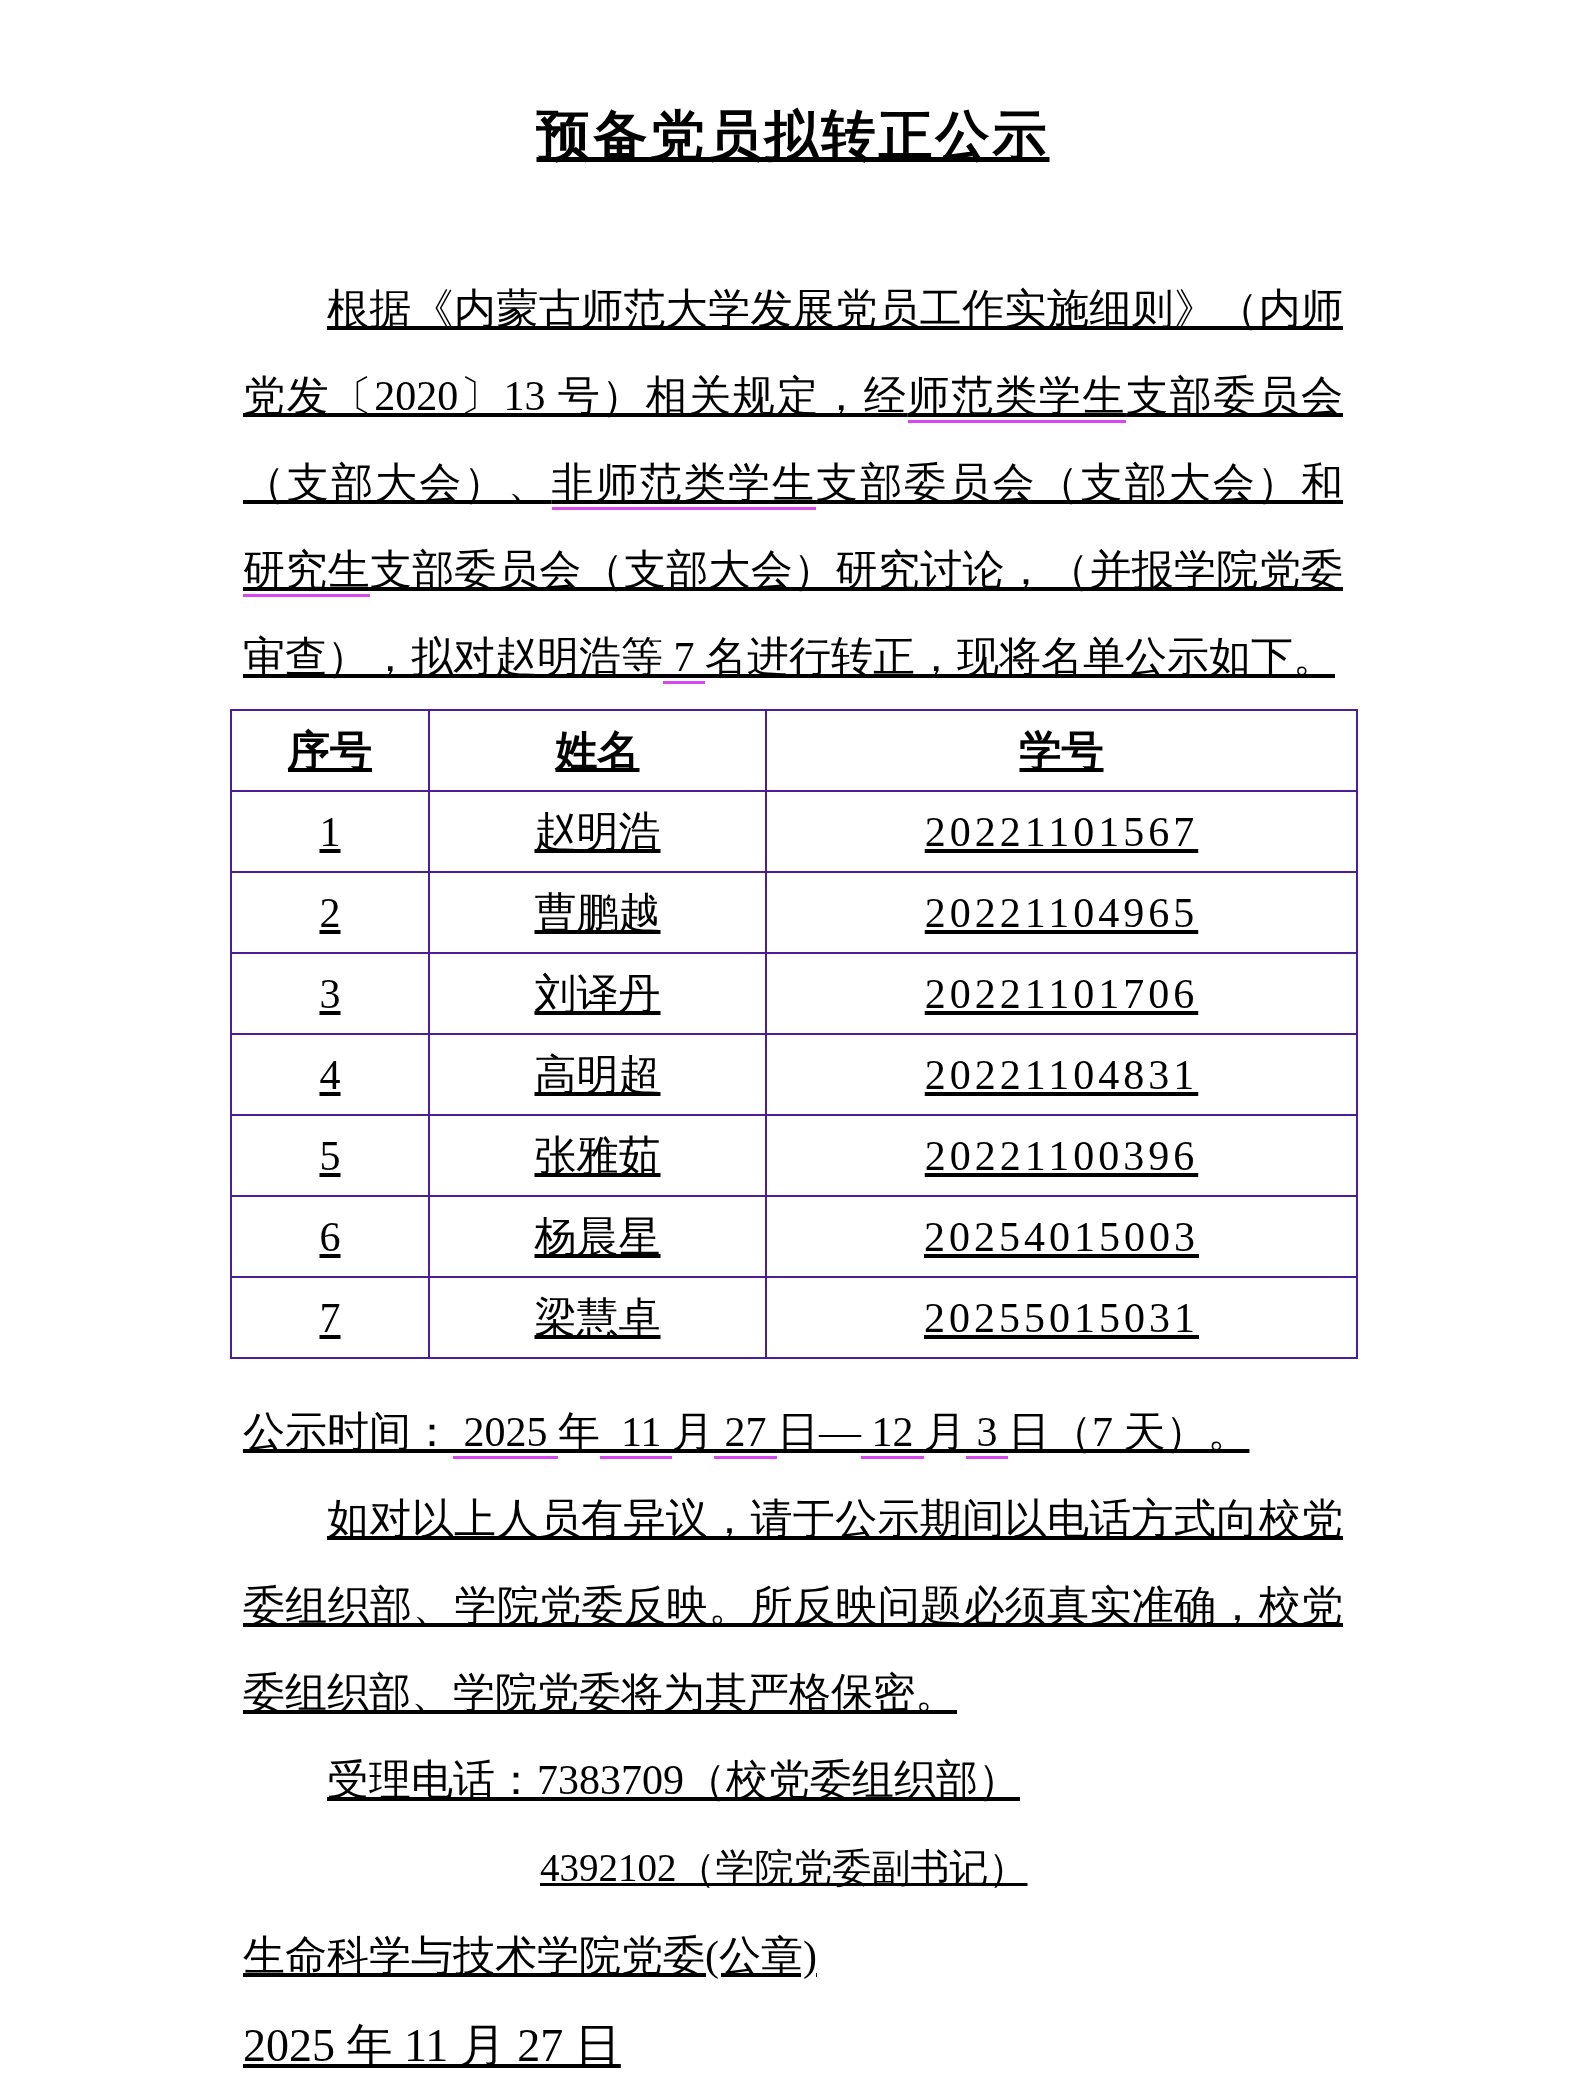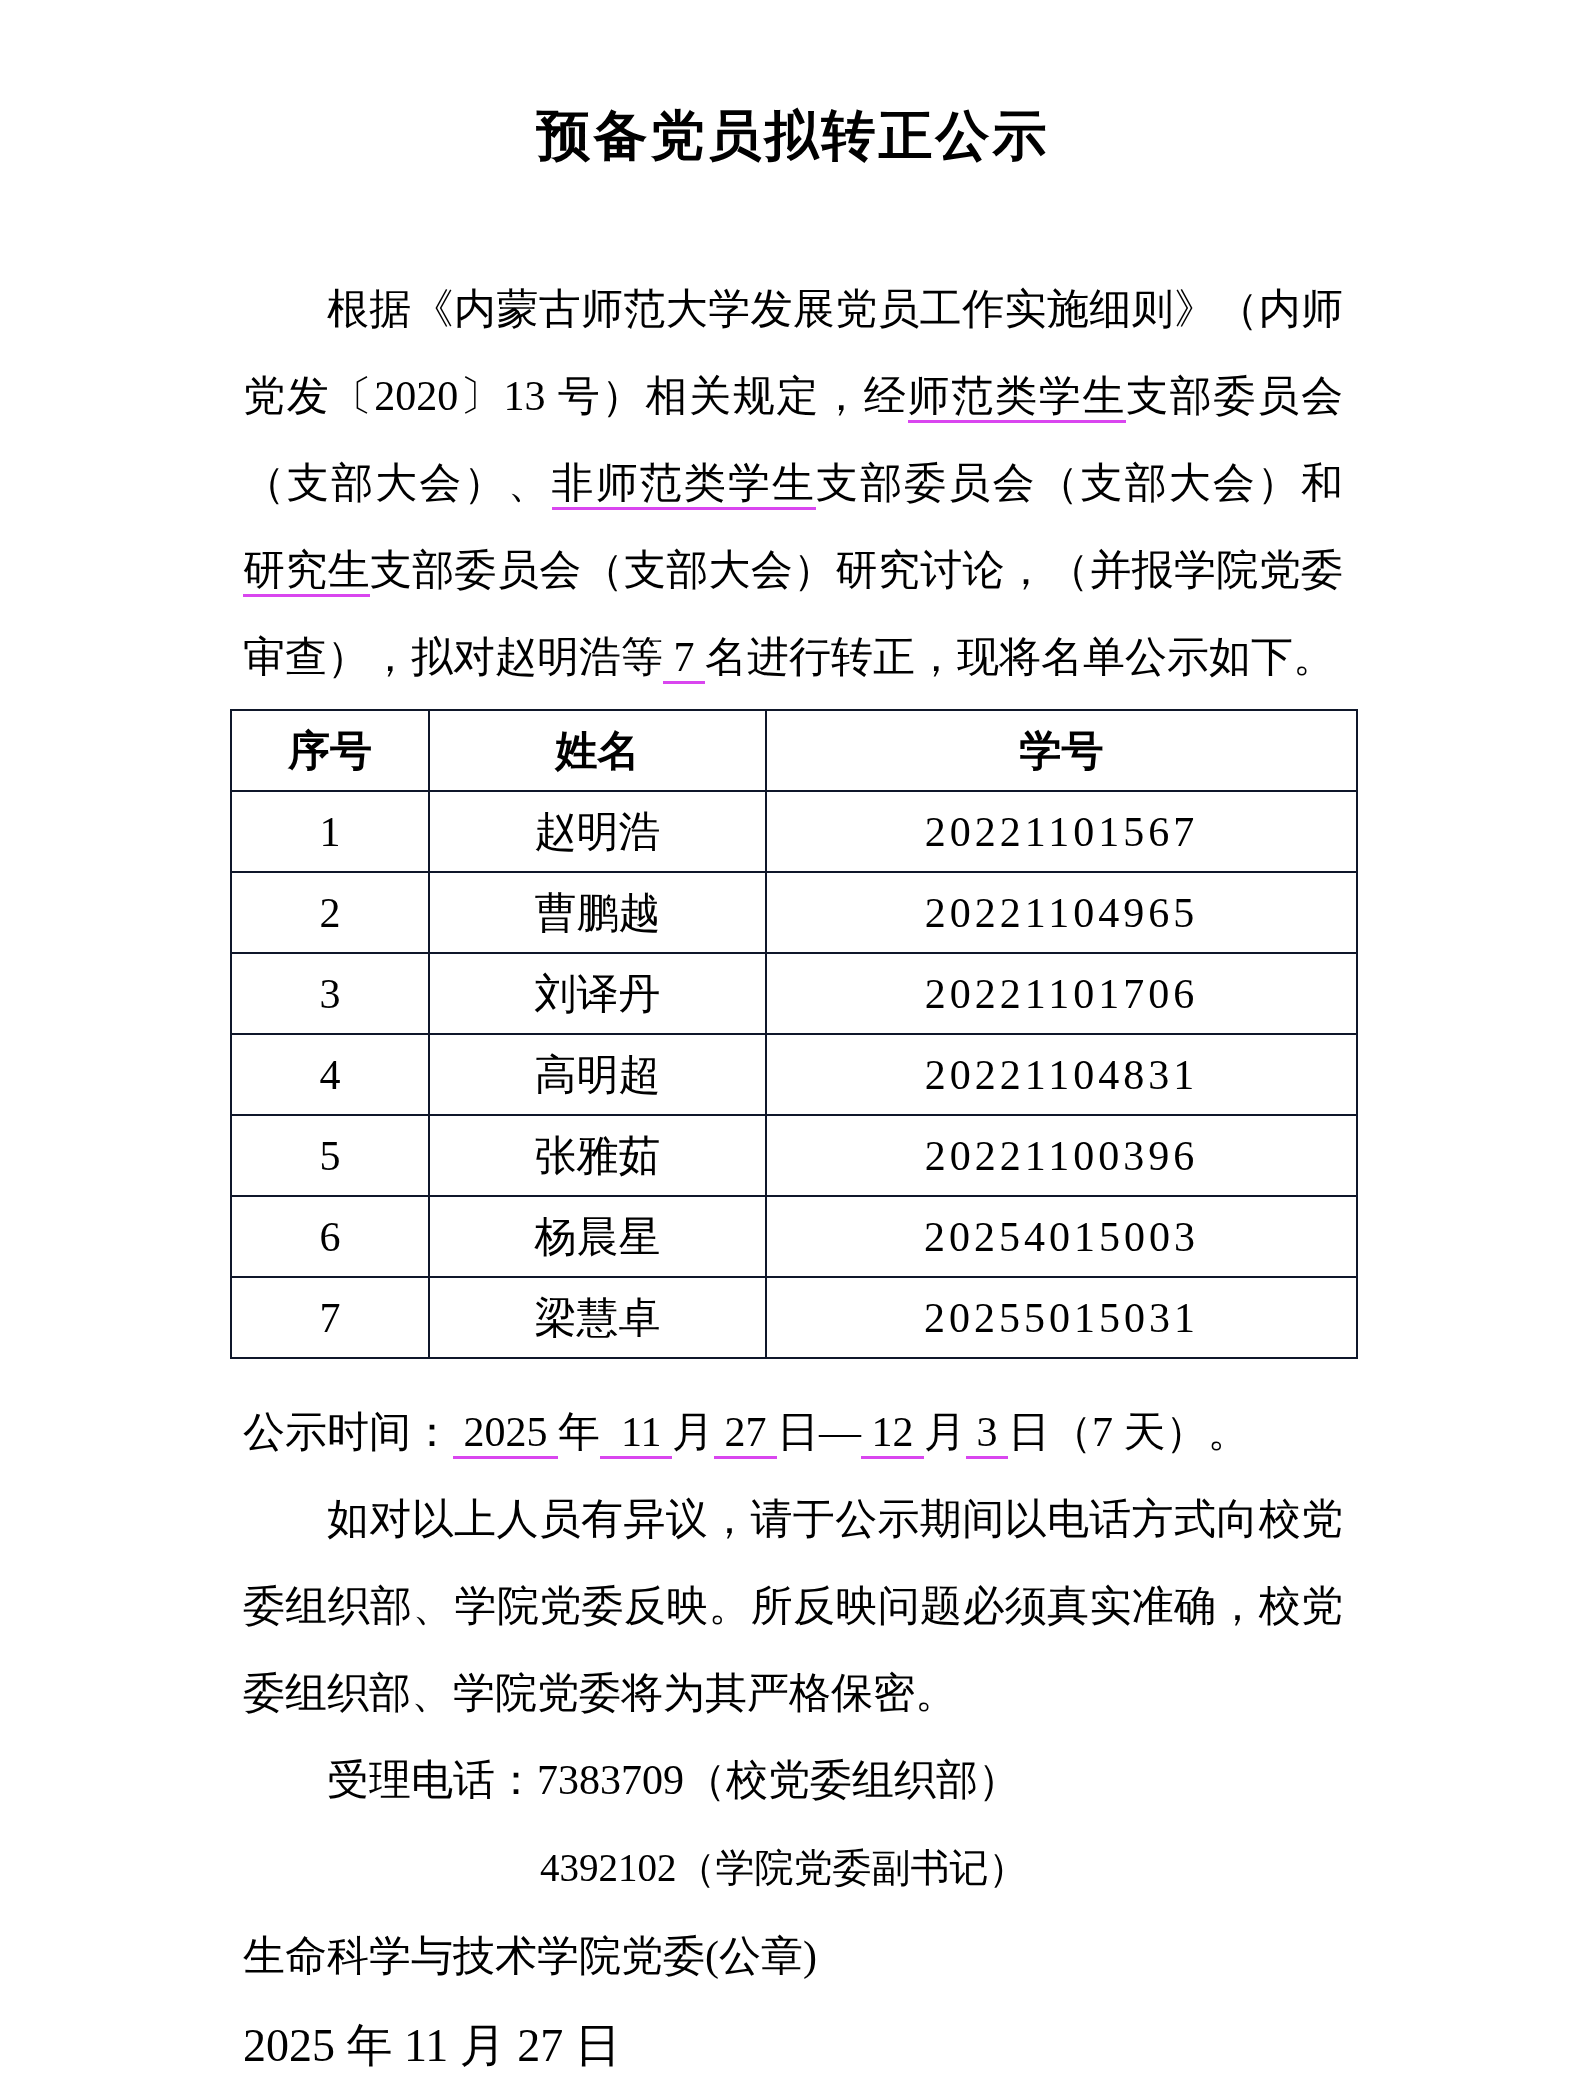--- a/index.html
+++ b/index.html
@@ -8,20 +8,21 @@
     width: 1586px;
     height: 2092px;
     font-family: "Liberation Serif", "DejaVu Serif", serif;
     color: #000000;
     overflow: hidden;
   }
   .page {
     width: 1586px;
     height: 2024px;
     padding: 100px 243px 0 243px;
+    text-decoration: underline;
   }
   .doc-title {
     font-family: "Liberation Sans", "DejaVu Sans", sans-serif;
     font-weight: bold;
     font-size: 54px;
     line-height: 70px;
     text-align: center;
     letter-spacing: 3px;
     margin-bottom: 96px;
   }
@@ -37,21 +38,21 @@
     padding-bottom: 1px;
   }
   table.roster {
     border-collapse: collapse;
     width: 1126px;
     margin-left: -13px;
     margin-top: 8px;
     table-layout: fixed;
   }
   table.roster th, table.roster td {
-    border: 2px solid #0f172a;
+    border: 2px solid #4c1d95;
     height: 81px;
     text-align: center;
     vertical-align: middle;
     font-size: 42px;
     font-family: "Liberation Serif", "DejaVu Serif", serif;
   }
   table.roster th { font-weight: bold; }
   td.id-cell { letter-spacing: 4px; }
   .col-no   { width: 198px; }
   .col-name { width: 337px; }

